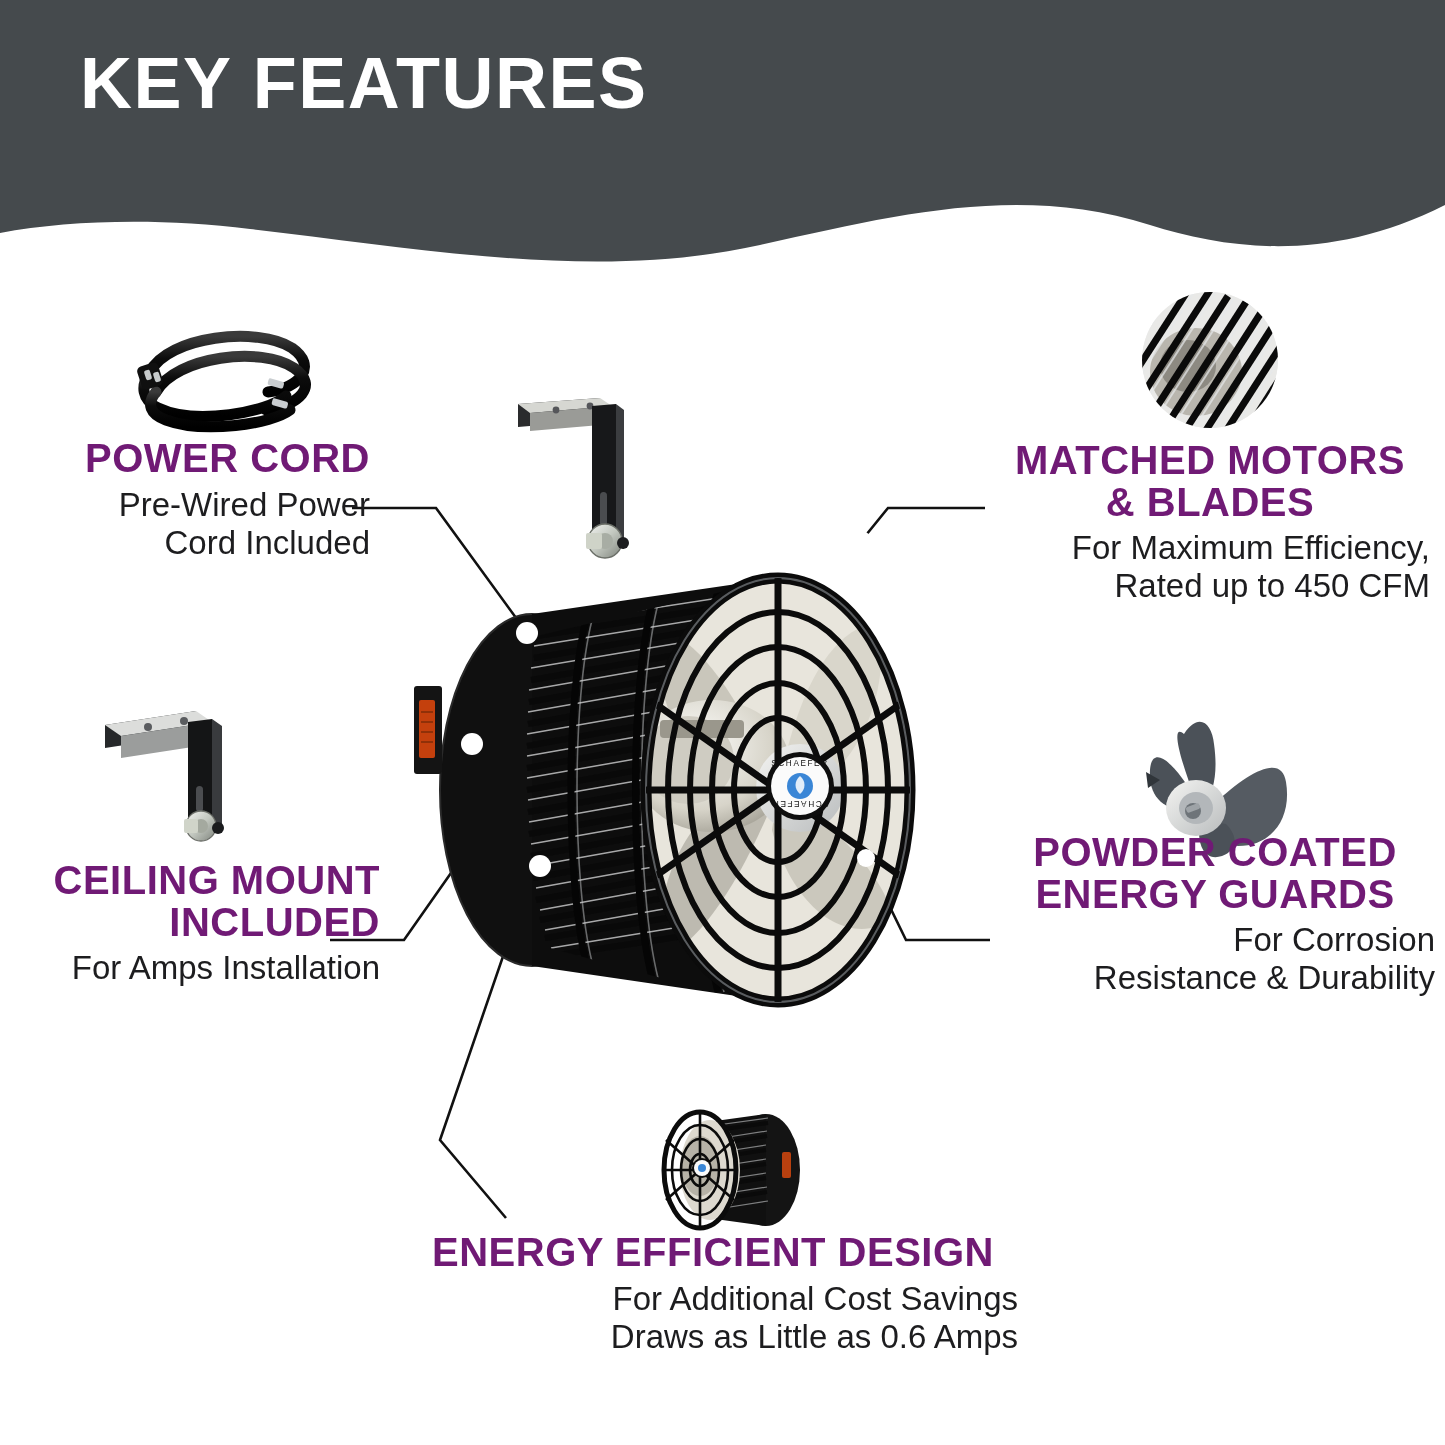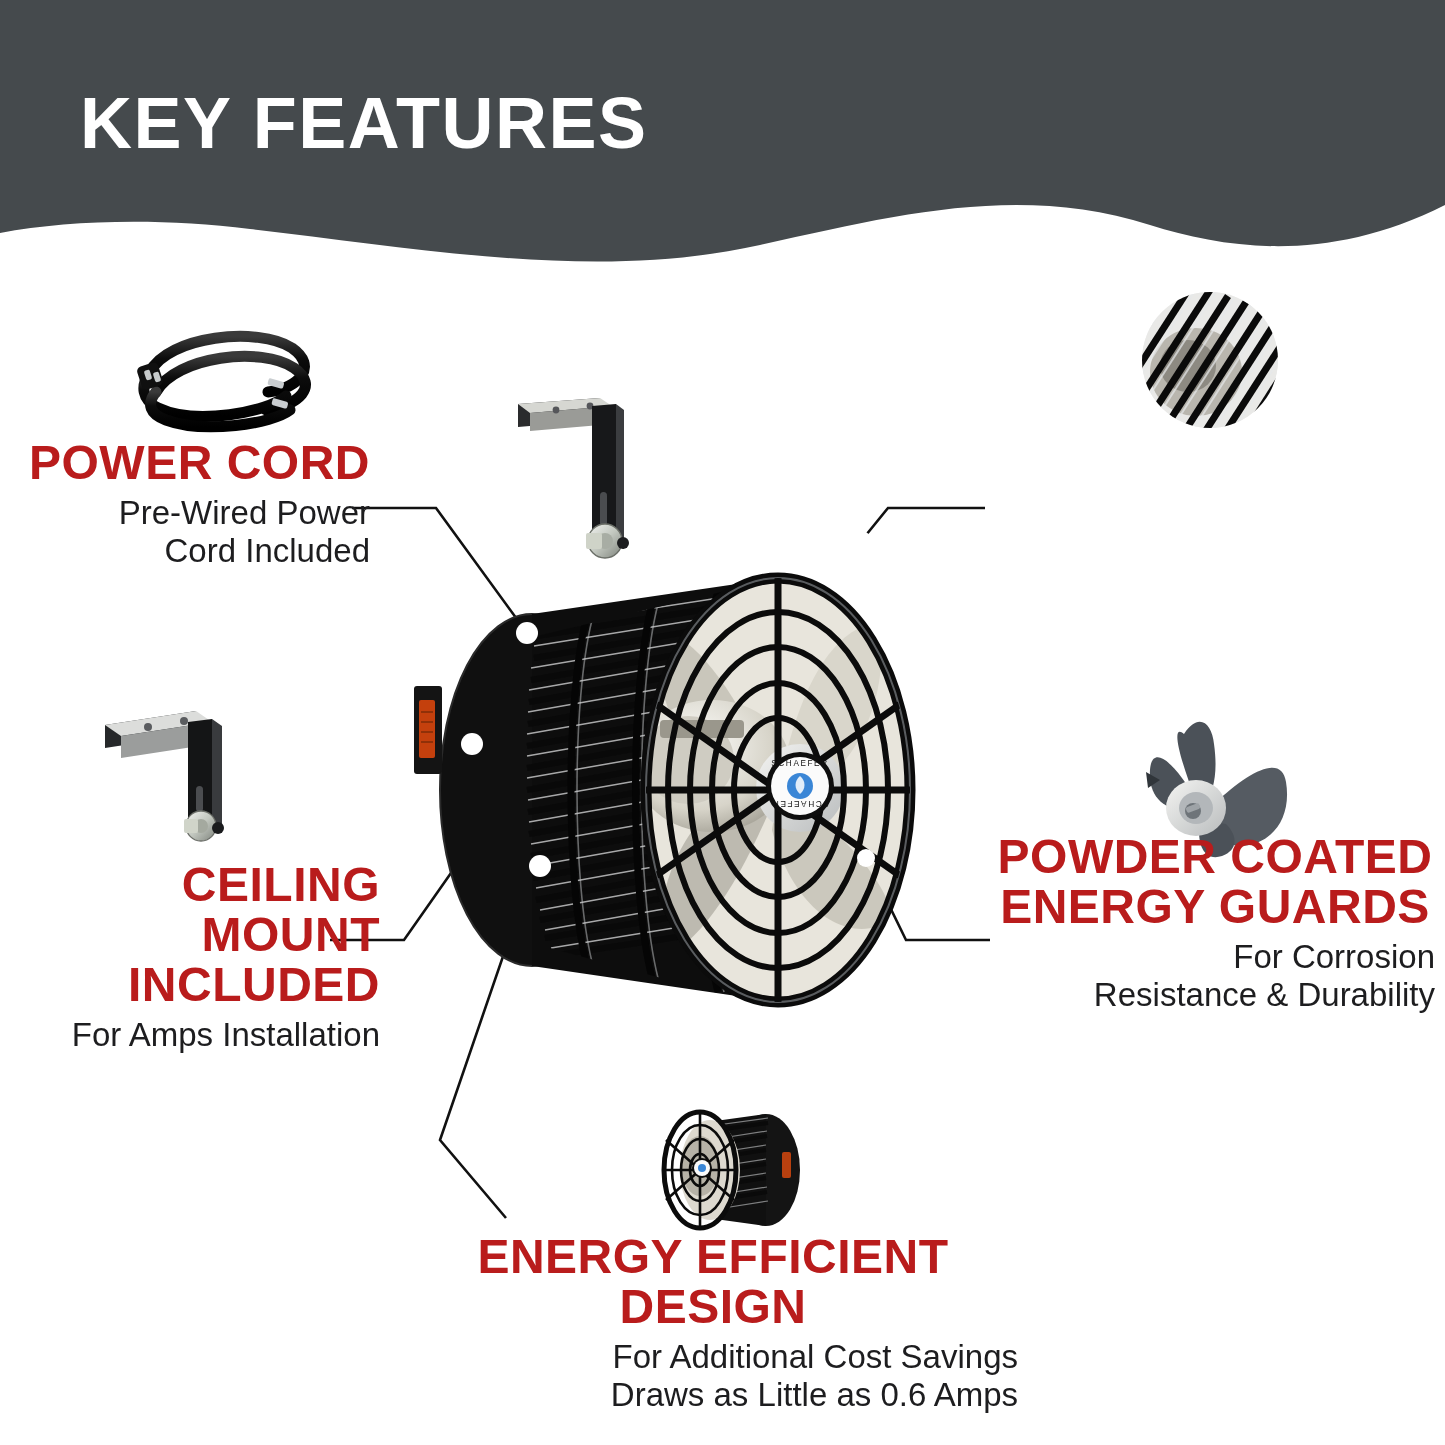--- a/index.html
+++ b/index.html
@@ -14,27 +14,26 @@
   #stage{position:relative;width:1445px;height:1445px;overflow:hidden;background:#fff;}
 
   
   #header-band{position:absolute;left:0;top:0;width:1445px;height:280px;}
   #header-title{
     position:absolute;left:80px;top:42px;
     font-size:72px;font-weight:bold;color:#ffffff;
     letter-spacing:1.5px;
     font-family:"Liberation Sans", sans-serif;
     white-space:nowrap;
-    margin-top:40px;
   }
 
   
   .feat{position:absolute;}
   .feat .ttl{
-    font-size:48px;font-weight:bold;color:#b91c1c;
+    font-size:40px;font-weight:bold;color:#701a75;
     line-height:1.04;letter-spacing:0.5px;
     font-family:"Liberation Sans", sans-serif;
   }
   .feat .sub{
     font-size:33px;font-weight:normal;color:#1d1d1f;
     line-height:1.16;margin-top:6px;
     font-family:"Liberation Sans", sans-serif;
     text-align:right;
   }
   .ta-r{text-align:right;}
@@ -413,20 +412,30 @@
   <div class="feat ta-r" id="feat-ceiling-mount">
     <div class="ttl">
       <div>CEILING MOUNT</div>
       <div>INCLUDED</div>
     </div>
     <div class="sub">
       <div>For Amps Installation</div>
     </div>
   </div>
 
+  <div class="feat ta-c" id="feat-matched-motors">
+    <div class="ttl">
+      <div>MATCHED MOTORS</div>
+      <div>&amp; BLADES</div>
+    </div>
+    <div class="sub">
+      <div>For Maximum Efficiency,</div>
+      <div>Rated up to 450 CFM</div>
+    </div>
+  </div>
 
   <div class="feat ta-c" id="feat-powder-coated">
     <div class="ttl">
       <div>POWDER COATED</div>
       <div>ENERGY GUARDS</div>
     </div>
     <div class="sub">
       <div>For Corrosion</div>
       <div>Resistance &amp; Durability</div>
     </div>

